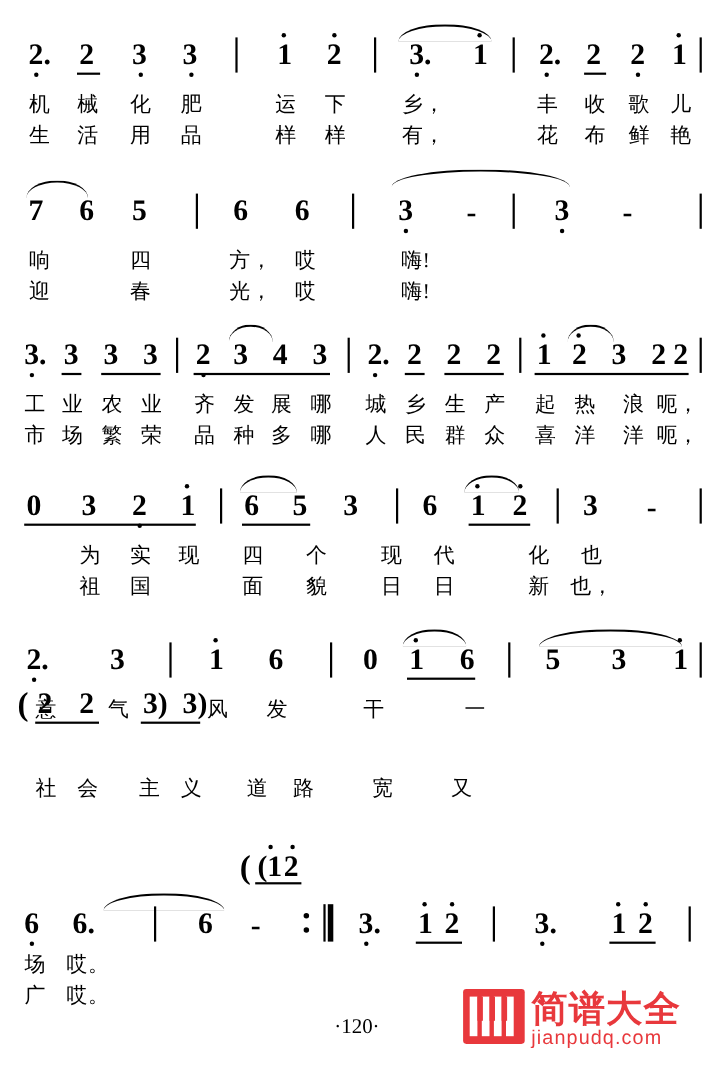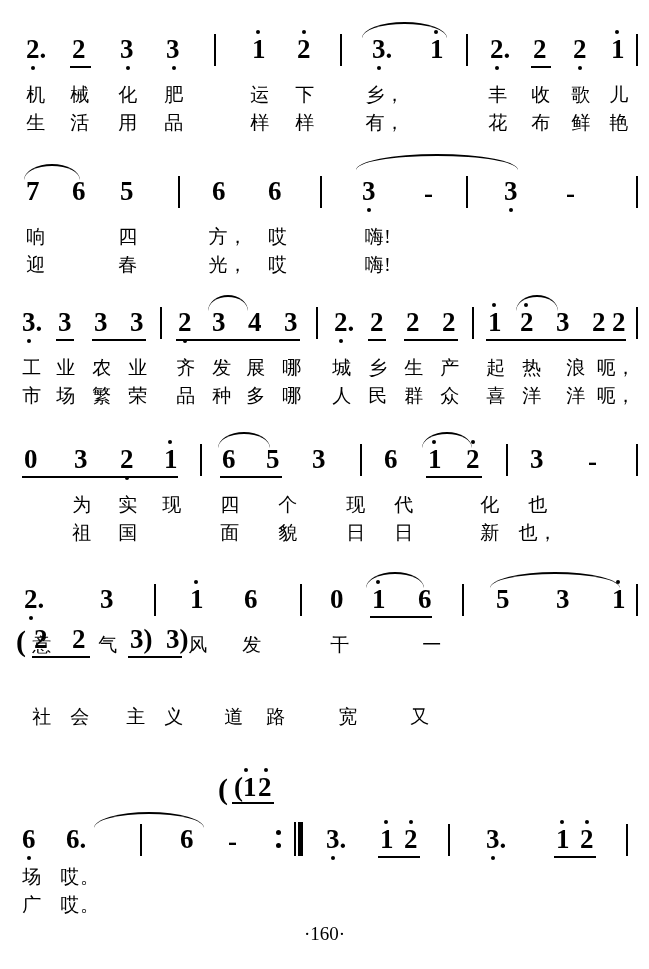--- a/index.html
+++ b/index.html
@@ -509,16 +509,29 @@
     <div class="lyricline" style="top:96px;">
       <span class="lyr" style="left:32px;">场</span>
       <span class="lyr" style="left:80px;">哎。</span>
     </div>
     <div class="lyricline" style="top:124px;">
       <span class="lyr" style="left:32px;">广</span>
       <span class="lyr" style="left:80px;">哎。</span>
     </div>
   </div>
 
-  <div id="pagenum">·160·</div>
-
+  <div id="pagenum">·120·</div>
+
+  <div id="logo">
+    <div class="keys">
+      <span class="k" style="left:6px;"></span>
+      <span class="k" style="left:17px;"></span>
+      <span class="k" style="left:28px;"></span>
+      <span class="k" style="left:39px;"></span>
+      <span class="bk" style="left:13px;"></span>
+      <span class="bk" style="left:24px;"></span>
+      <span class="bk" style="left:35px;"></span>
+    </div>
+    <div class="brand">简谱大全</div>
+    <div class="url">jianpudq.com</div>
+  </div>
 
 </div>
 
 </body></html>

